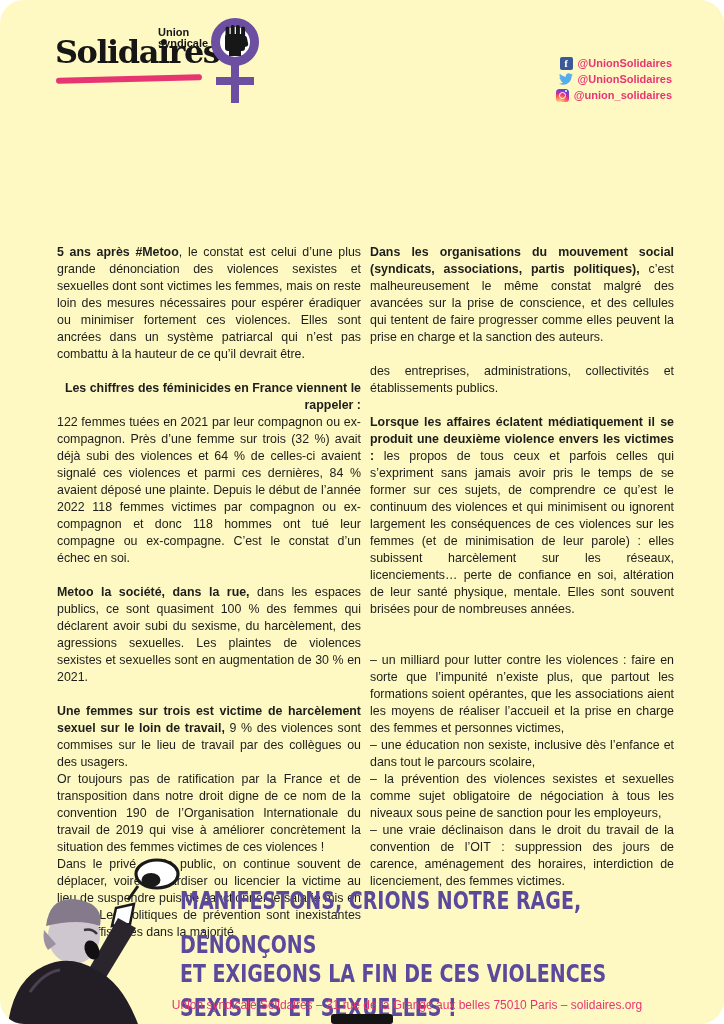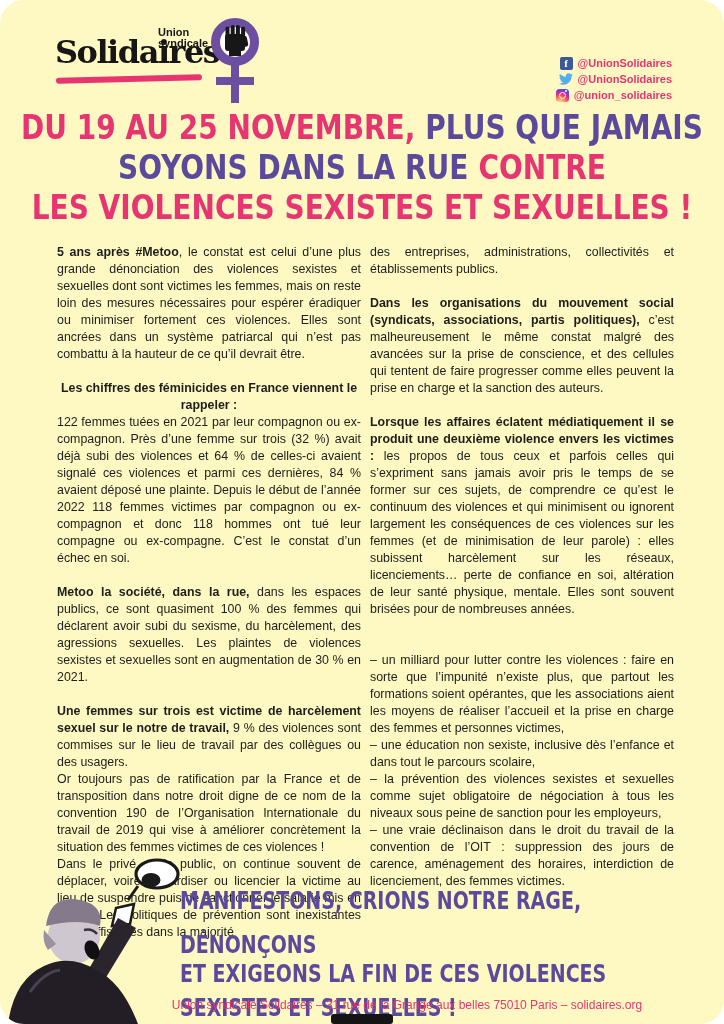--- a/index.html
+++ b/index.html
@@ -36,21 +36,21 @@
   .pink{color:var(--pink);}
   .purple{color:var(--purple);}
 
   
   .col{position:absolute;top:244px;width:304px;font-size:12.4px;line-height:17px;
     text-align:justify;color:var(--ink);}
   .col-left{left:57px;}
   .col-right{left:370px;}
   .para{margin:0 0 17px 0;white-space:pre-line;}
   .para strong{font-weight:bold;}
-  .para strong.lead-block{display:block;text-align:center;}
+  .para strong.lead-block{display:block;text-align:right;}
 
   
   .banner{position:absolute;left:180px;top:888px;color:var(--purple);
     font-family:"DejaVu Sans", sans-serif;font-weight:800;font-size:19px;line-height:34px;}
   .banner .bline{transform:scaleY(1.3);transform-origin:left center;}
 
   .footer-line{position:absolute;left:130px;right:40px;top:998px;text-align:center;
     color:var(--pink);font-size:12px;}
 
   .protester{position:absolute;left:0;top:852px;}
@@ -95,44 +95,33 @@
     </div>
     <div class="social-row">
       <span class="icon-ig">
           <span class="lens"></span>
           <span class="dot"></span>
         </span>
       <span class="social-handle">@union_solidaires</span>
     </div>
   </div>
 
-  <div class="title">
-    <div class="tline">
-      <span class="seg pink">DU 19 AU 25 NOVEMBRE,</span><span class="seg purple">PLUS QUE JAMAIS</span>
-    </div>
-    <div class="tline">
-      <span class="seg purple">SOYONS DANS LA RUE</span><span class="seg pink">CONTRE</span>
-    </div>
-    <div class="tline">
-      <span class="seg pink">LES VIOLENCES SEXISTES ET SEXUELLES !</span>
-    </div>
-  </div>
 
   <div class="col col-left">
     <p class="para"><strong>5 ans après #Metoo</strong><span>, le constat est celui d’une plus grande dénonciation des violences sexistes et sexuelles dont sont victimes les femmes, mais on reste loin des mesures nécessaires pour espérer éradiquer ou minimiser fortement ces violences. Elles sont ancrées dans un système patriarcal qui n’est pas combattu à la hauteur de ce qu’il devrait être.</span></p>
     <p class="para"><strong class="lead-block">Les chiffres des féminicides en France viennent le rappeler :</strong><span>122 femmes tuées en 2021 par leur compagnon ou ex-compagnon. Près d’une femme sur trois (32 %) avait déjà subi des violences et 64 % de celles-ci avaient signalé ces violences et parmi ces dernières, 84 % avaient déposé une plainte. Depuis le début de l’année 2022 118 femmes victimes par compagnon ou ex-compagnon et donc 118 hommes ont tué leur compagne ou ex-compagne. C’est le constat d’un échec en soi.</span></p>
     <p class="para"><strong>Metoo la société, dans la rue,</strong><span> dans les espaces publics, ce sont quasiment 100 % des femmes qui déclarent avoir subi du sexisme, du harcèlement, des agressions sexuelles. Les plaintes de violences sexistes et sexuelles sont en augmentation de 30 % en 2021.</span></p>
-    <p class="para"><strong>Une femmes sur trois est victime de harcèlement sexuel sur le notre de travail,</strong><span> 9 % des violences sont commises sur le lieu de travail par des collègues ou des usagers.
+    <p class="para"><strong>Une femmes sur trois est victime de harcèlement sexuel sur le loin de travail,</strong><span> 9 % des violences sont commises sur le lieu de travail par des collègues ou des usagers.
 Or toujours pas de ratification par la France et de transposition dans notre droit digne de ce nom de la convention 190 de l’Organisation Internationale du travail de 2019 qui vise à améliorer concrètement la situation des femmes victimes de ces violences !
 Dans le privé ou le public, on continue souvent de déplacer, voire placardiser ou licencier la victime au lieu de suspendre puis de sanctionner le salarié mis en cause. Les politiques de prévention sont inexistantes ou insuffisantes dans la majorité</span></p>
   </div>
 
   <div class="col col-right">
+    <p class="para"><strong>Dans les organisations du mouvement social (syndicats, associations, partis politiques),</strong><span> c’est malheureusement le même constat malgré des avancées sur la prise de conscience, et des cellules qui tentent de faire progresser comme elles peuvent la prise en charge et la sanction des auteurs.</span></p>
     <p class="para"><span>des entreprises, administrations, collectivités et établissements publics.</span></p>
-    <p class="para"><strong>Dans les organisations du mouvement social (syndicats, associations, partis politiques),</strong><span> c’est malheureusement le même constat malgré des avancées sur la prise de conscience, et des cellules qui tentent de faire progresser comme elles peuvent la prise en charge et la sanction des auteurs.</span></p>
     <p class="para"><strong>Lorsque les affaires éclatent médiatiquement il se produit une deuxième violence envers les victimes :</strong><span> les propos de tous ceux et parfois celles qui s’expriment sans jamais avoir pris le temps de se former sur ces sujets, de comprendre ce qu’est le continuum des violences et qui minimisent ou ignorent largement les conséquences de ces violences sur les femmes (et de minimisation de leur parole) : elles subissent harcèlement sur les réseaux, licenciements… perte de confiance en soi, altération de leur santé physique, mentale. Elles sont souvent brisées pour de nombreuses années.</span></p>
     <p class="para"><span>
 – un milliard pour lutter contre les violences : faire en sorte que l’impunité n’existe plus, que partout les formations soient opérantes, que les associations aient les moyens de réaliser l’accueil et la prise en charge des femmes et personnes victimes,
 – une éducation non sexiste, inclusive dès l’enfance et dans tout le parcours scolaire,
 – la prévention des violences sexistes et sexuelles comme sujet obligatoire de négociation à tous les niveaux sous peine de sanction pour les employeurs,
 – une vraie déclinaison dans le droit du travail de la convention de l’OIT : suppression des jours de carence, aménagement des horaires, interdiction de licenciement, des femmes victimes.</span></p>
   </div>
 
   <svg class="protester" width="186" height="172" viewBox="0 0 186 172">
 

